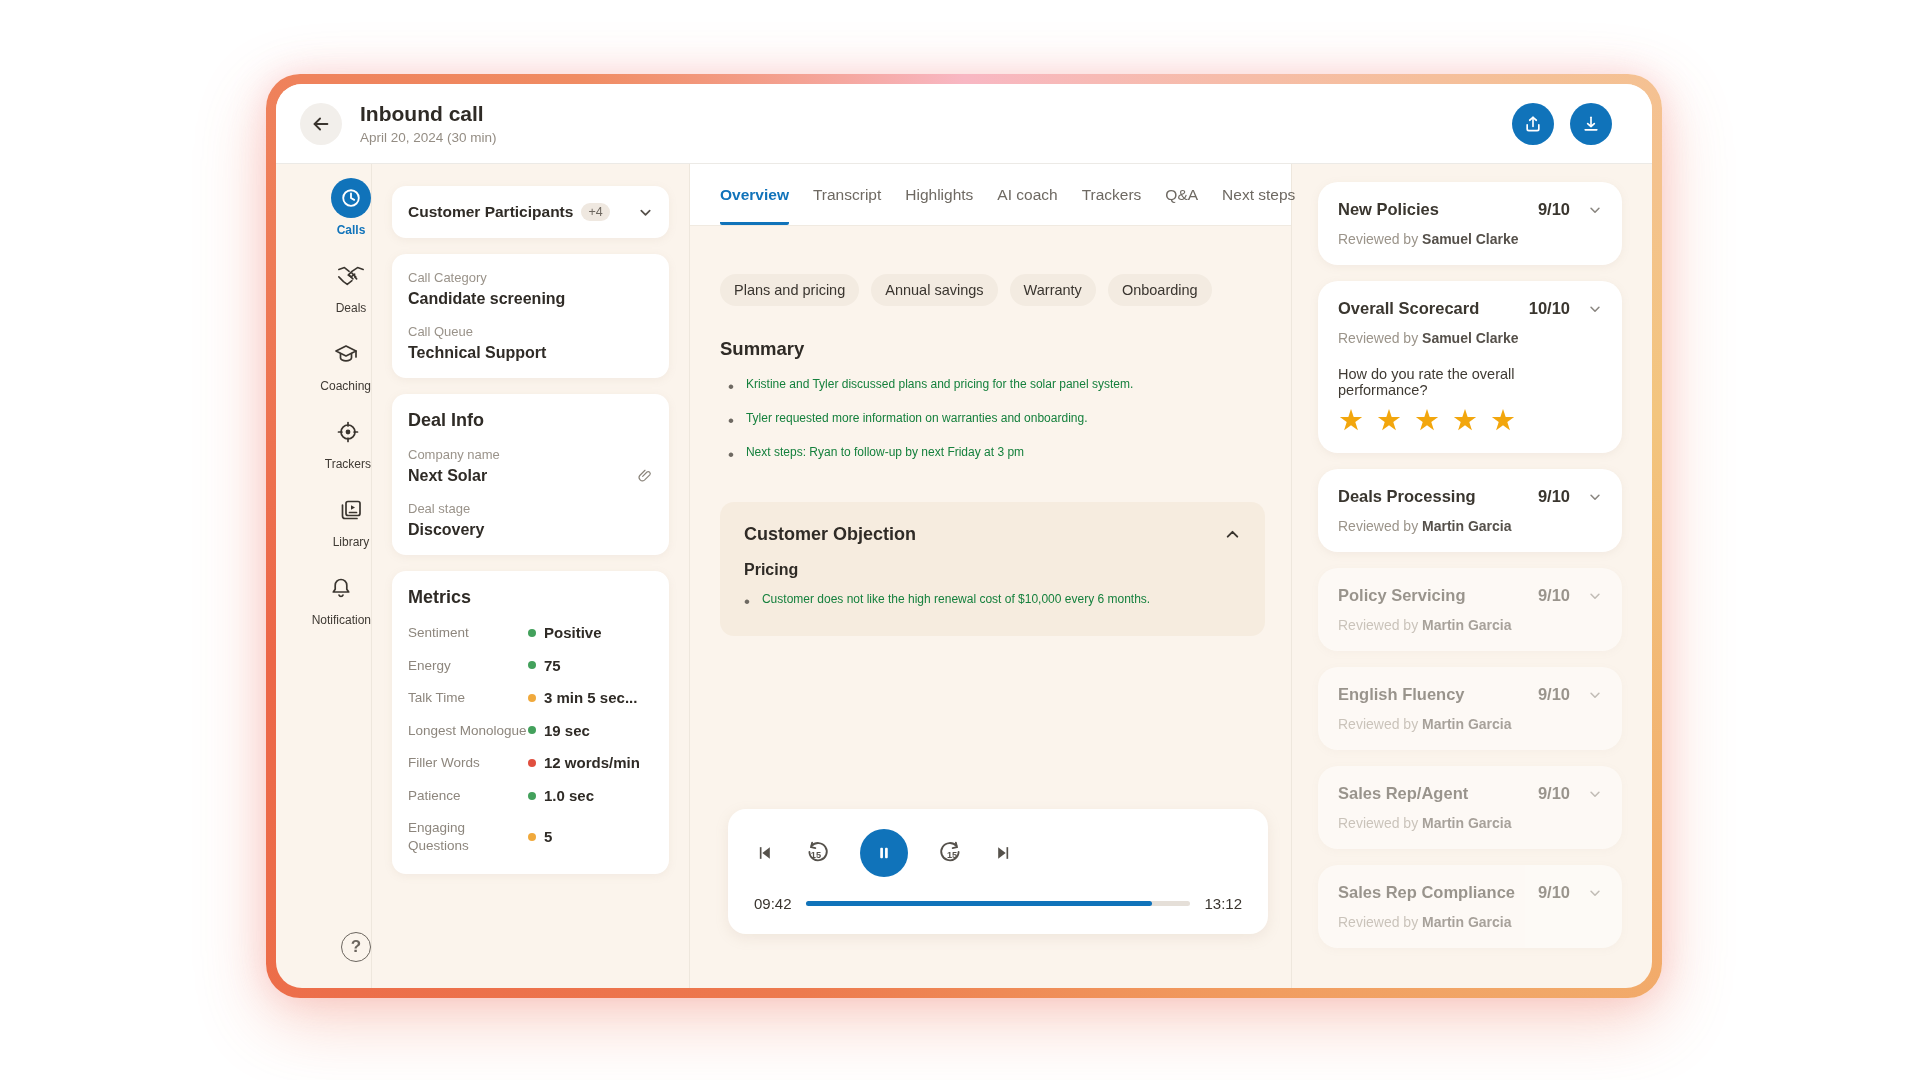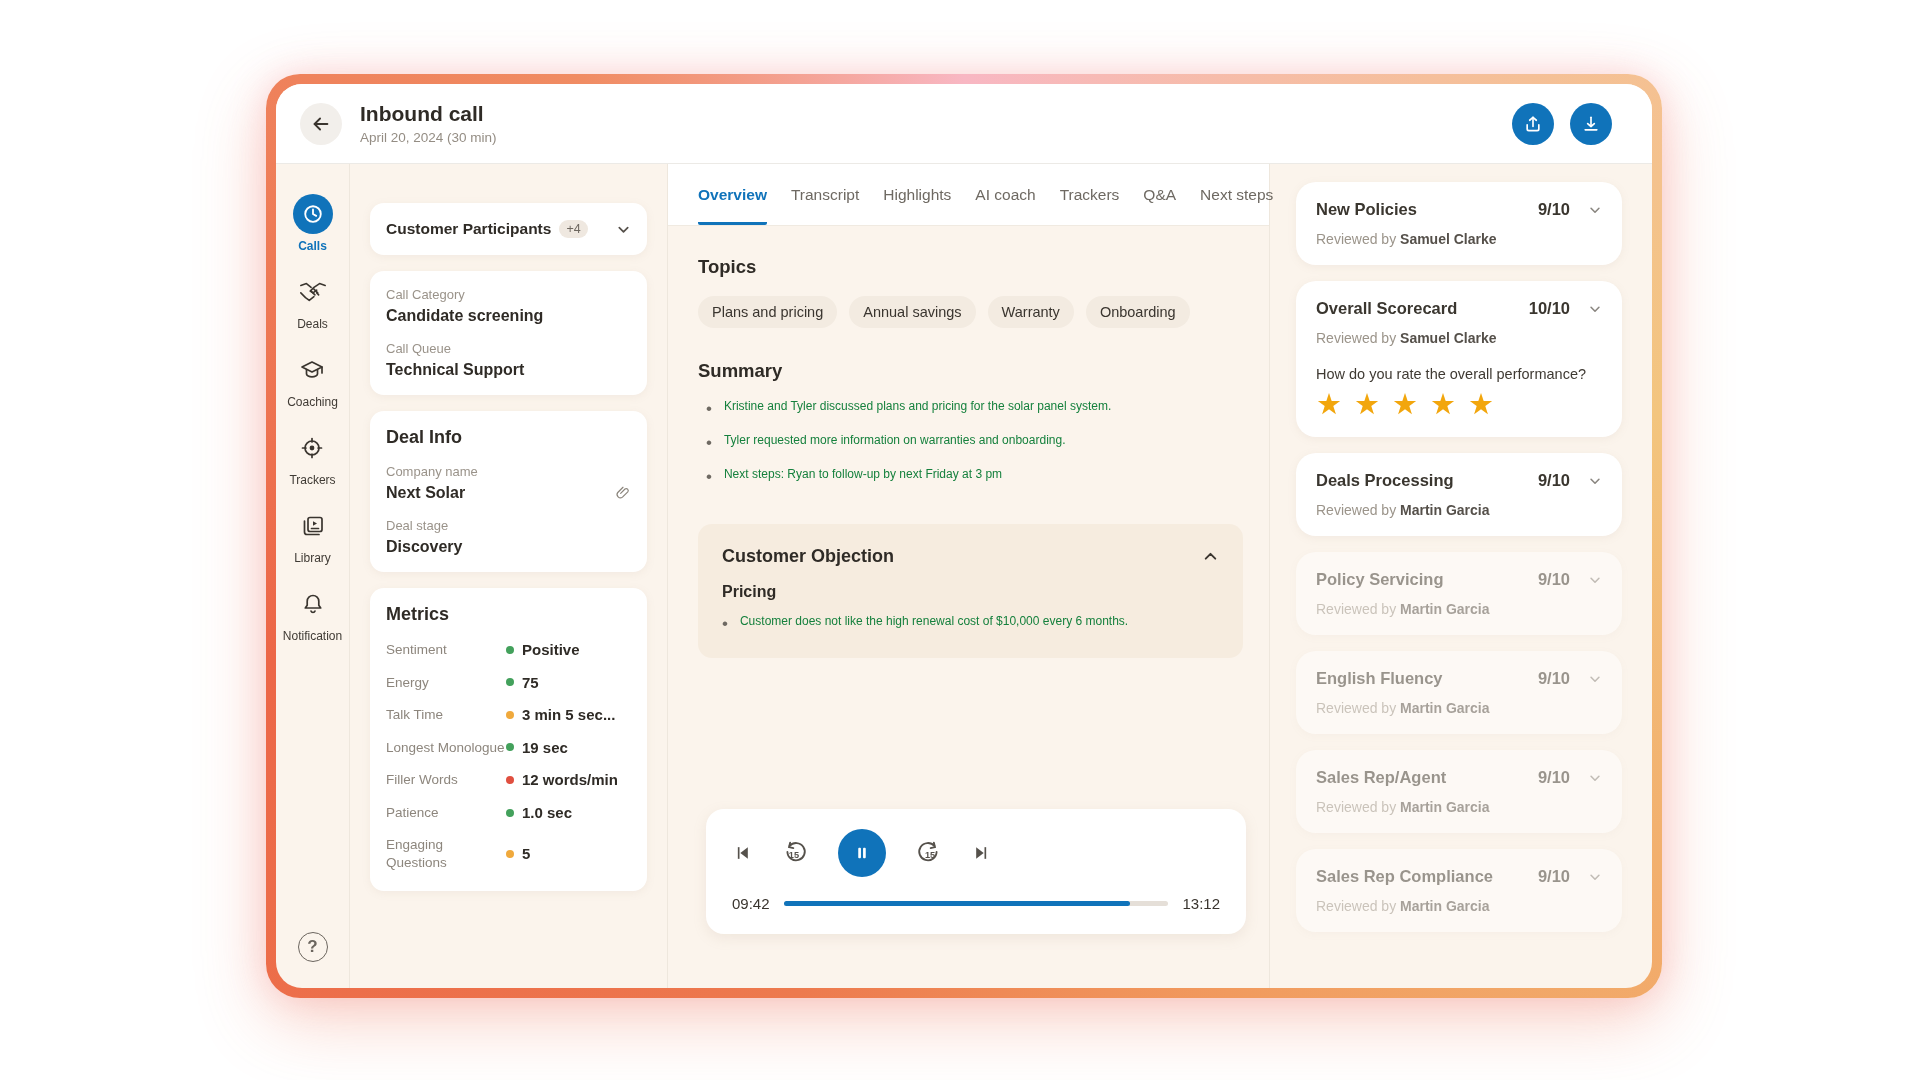--- a/index.html
+++ b/index.html
@@ -31,22 +31,22 @@
   .title-block { margin-left:18px; }
   .title { font-size:21px; font-weight:700; color:#2f2b26; }
   .subtitle { font-size:13.5px; color:#948d84; margin-top:4px; }
   .topbar-actions { margin-left:auto; display:flex; gap:16px; }
 
   
   .body-row { flex:1; display:flex; min-height:0; }
 
   
   .rail {
-    width:74px; border-right:1px solid #eee7dd; display:flex; flex-direction:column;
-    align-items:center; padding-top:30px; flex-shrink:0;
+    width:96px; border-right:1px solid #eee7dd; display:flex; flex-direction:column;
+    align-items:flex-end; padding-top:14px; flex-shrink:0;
   }
   .rail-item { display:flex; flex-direction:column; align-items:center; gap:5px; margin-bottom:19px; cursor:pointer; }
   .rail-icon { width:40px; height:40px; display:flex; align-items:center; justify-content:center; color:#3a352f; }
   .rail-item.active .rail-icon { background:#1073BA; border-radius:50%; color:#ffffff; }
   .rail-label { font-size:12px; color:#3f3a34; }
   .rail-item.active .rail-label { color:#1073BA; font-weight:700; }
   .rail-help {
     margin-top:auto; margin-bottom:26px; width:30px; height:30px; border-radius:50%;
     border:1.6px solid #6b655e; color:#6b655e; font-size:17px; font-weight:700;
     display:flex; align-items:center; justify-content:center; cursor:pointer;
@@ -59,21 +59,21 @@
     width:46px; height:46px; border-radius:50%; flex-shrink:0; overflow:hidden;
     background: radial-gradient(circle at 50% 38%, #d8cfc4 0%, #c3b6a8 55%, #a5988a 100%);
     display:flex; align-items:flex-end; justify-content:center;
   }
   .profile-name { font-size:20px; font-weight:700; color:#2f2b26; }
 
   .card {
     background:#ffffff; border-radius:14px; padding:16px;
     box-shadow:0 2px 8px rgba(170,150,130,.10); margin-bottom:16px;
   }
-  .participants-card { display:flex; align-items:center; gap:8px; cursor:pointer; padding:17px 16px;margin-top:17px; }
+  .participants-card { display:flex; align-items:center; gap:8px; cursor:pointer; padding:17px 16px; }
   .participants-label { font-size:15.5px; font-weight:700; color:#2f2b26; }
   .badge { background:#efe8e0; color:#6d675f; font-size:12.5px; border-radius:10px; padding:2px 7px; }
   .participants-card .chev { margin-left:auto; color:#55504a; }
 
   .field-label { font-size:13px; color:#9a938a; margin-bottom:5px; }
   .field-value { font-size:16px; font-weight:700; color:#2f2b26; }
   .field-group + .field-group { margin-top:16px; }
   .card-title { font-size:18px; font-weight:700; color:#2f2b26; margin-bottom:16px; }
   .value-row { display:flex; align-items:center; }
   .value-row .clip { margin-left:auto; color:#8a847b; }
@@ -370,21 +370,20 @@
             <div class="tab active">Overview</div>
             <div class="tab">Transcript</div>
             <div class="tab">Highlights</div>
             <div class="tab">AI coach</div>
             <div class="tab">Trackers</div>
             <div class="tab">Q&amp;A</div>
             <div class="tab">Next steps</div>
           </div>
 
           <div class="center-content">
-            <div class="section-title">Topics</div>
             <div class="chips">
               <div class="chip">Plans and pricing</div>
               <div class="chip">Annual savings</div>
               <div class="chip">Warranty</div>
               <div class="chip">Onboarding</div>
             </div>
 
             <div class="section-title">Summary</div>
             <div class="bullets">
               <div class="bullet">

